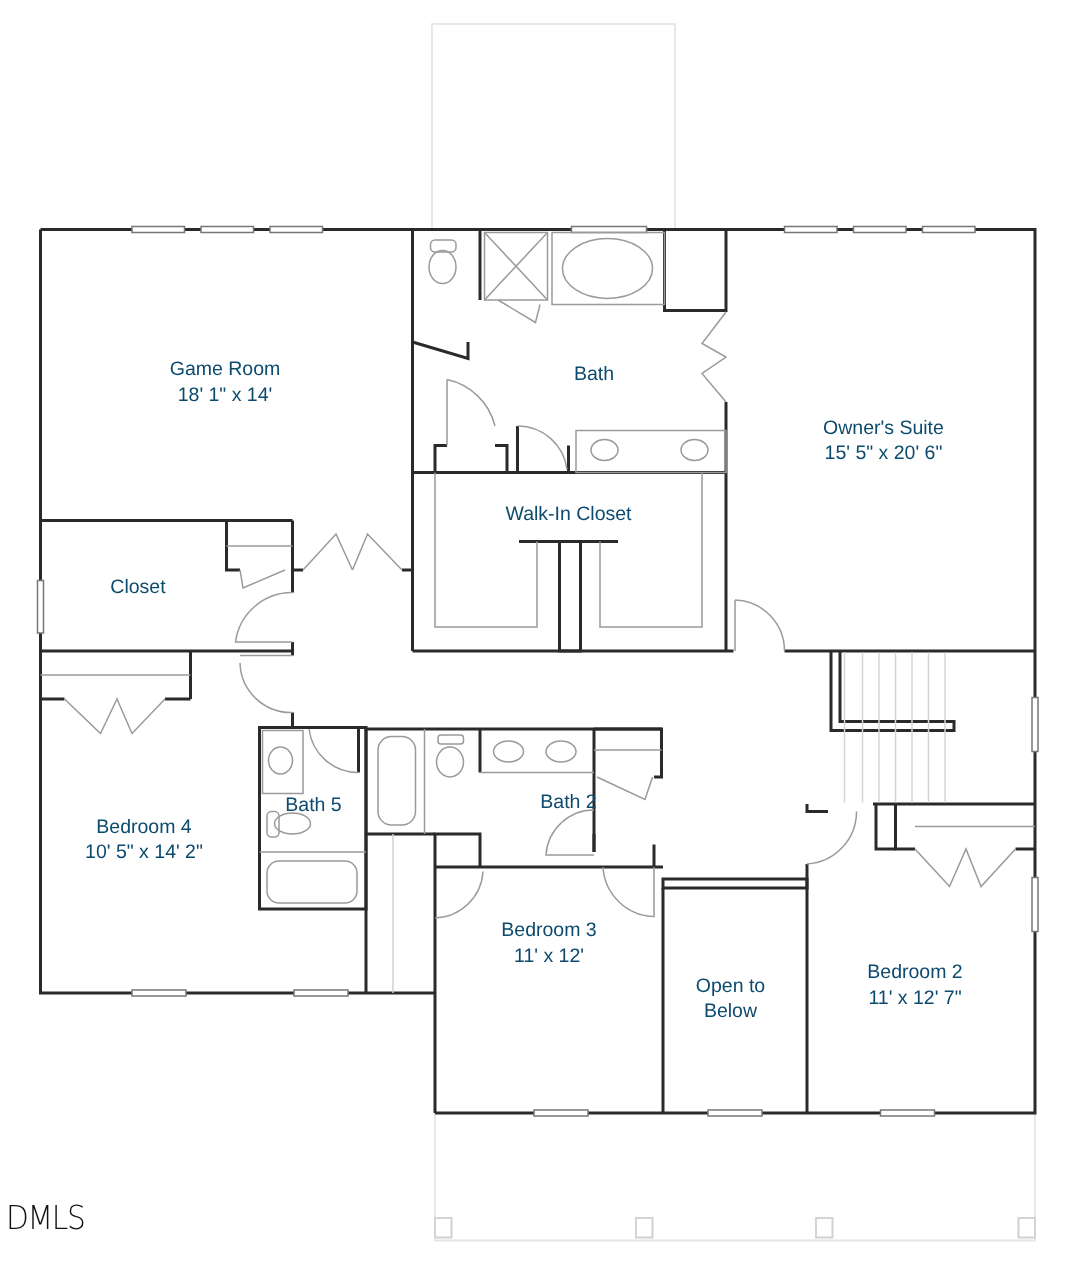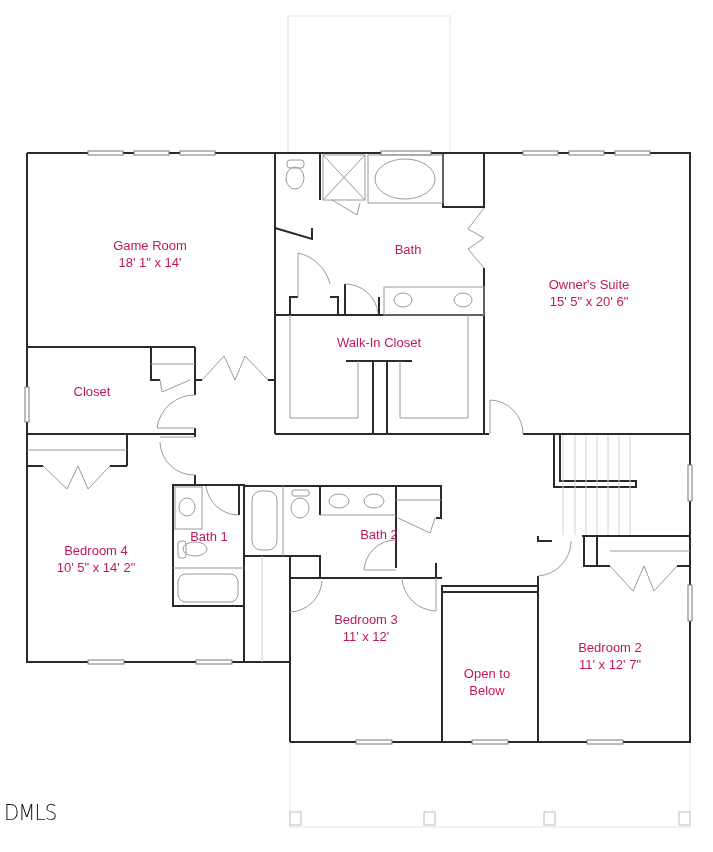--- a/index.html
+++ b/index.html
@@ -1,18 +1,18 @@
 <!DOCTYPE html>
 <html><head>
 <meta charset="utf-8">
 <style>
   html, body { margin: 0; padding: 0; background: #ffffff; }
   body { width: 713px; height: 852px; position: relative; overflow: hidden; font-family: "Liberation Sans", sans-serif; }
   #plan { position: absolute; left: 0; top: 0; }
-  .room-label { position: absolute; text-align: center; color: #be185d; font-size: 13px; line-height: 17px; transform: translate(-50%, -50%); white-space: nowrap; }
+  .room-label { position: absolute; text-align: center; color: #0c4a6e; font-size: 13px; line-height: 17px; transform: translate(-50%, -50%); white-space: nowrap; }
   .room-label .name, .room-label .dim { display: block; }
   .watermark { position: absolute; left: 4px; top: 800px; font-size: 22px; color: #111; letter-spacing: -1px; font-family: "DejaVu Sans", sans-serif; font-weight: 200; transform: scaleX(0.9); transform-origin: left; }
 </style>
 </head>
 <body>
 
 <svg id="plan" width="713" height="852" viewBox="0 0 713 852" xmlns="http://www.w3.org/2000/svg">
 
   <g fill="none" stroke="#e6e6e6" stroke-width="1.2">
     <rect x="288" y="16" width="162" height="137"></rect>
@@ -191,48 +191,48 @@
     <line x1="608" y1="435" x2="608" y2="535"></line>
     <line x1="619" y1="435" x2="619" y2="535"></line>
     <line x1="630" y1="435" x2="630" y2="535"></line>
   </g>
 </svg>
 
 <div class="room-label" style="left:150px;top:254px;">
   <span class="name">Game Room</span>
   <span class="dim">18' 1" x 14'</span>
 </div>
-<div class="room-label" style="left:408px;top:249px;">
+<div class="room-label" style="left:396px;top:249px;">
   <span class="name">Bath</span>
 </div>
 <div class="room-label" style="left:589px;top:293px;">
   <span class="name">Owner's Suite</span>
   <span class="dim">15' 5" x 20' 6"</span>
 </div>
 <div class="room-label" style="left:379px;top:342px;">
   <span class="name">Walk-In Closet</span>
 </div>
 <div class="room-label" style="left:92px;top:391px;">
   <span class="name">Closet</span>
 </div>
 <div class="room-label" style="left:96px;top:559px;">
   <span class="name">Bedroom 4</span>
   <span class="dim">10' 5" x 14' 2"</span>
 </div>
 <div class="room-label" style="left:209px;top:536px;">
-  <span class="name">Bath 1</span>
+  <span class="name">Bath 5</span>
 </div>
 <div class="room-label" style="left:333px;top:534px;margin-left:46px;">
   <span class="name">Bath 2</span>
 </div>
 <div class="room-label" style="left:366px;top:628px;">
   <span class="name">Bedroom 3</span>
   <span class="dim">11' x 12'</span>
 </div>
-<div class="room-label" style="left:487px;top:682px;">
+<div class="room-label" style="left:487px;top:665px;">
   <span class="name">Open to</span>
   <span class="dim">Below</span>
 </div>
 <div class="room-label" style="left:610px;top:656px;">
   <span class="name">Bedroom 2</span>
   <span class="dim">11' x 12' 7"</span>
 </div>
 
 <div class="watermark">DMLS</div>
 

